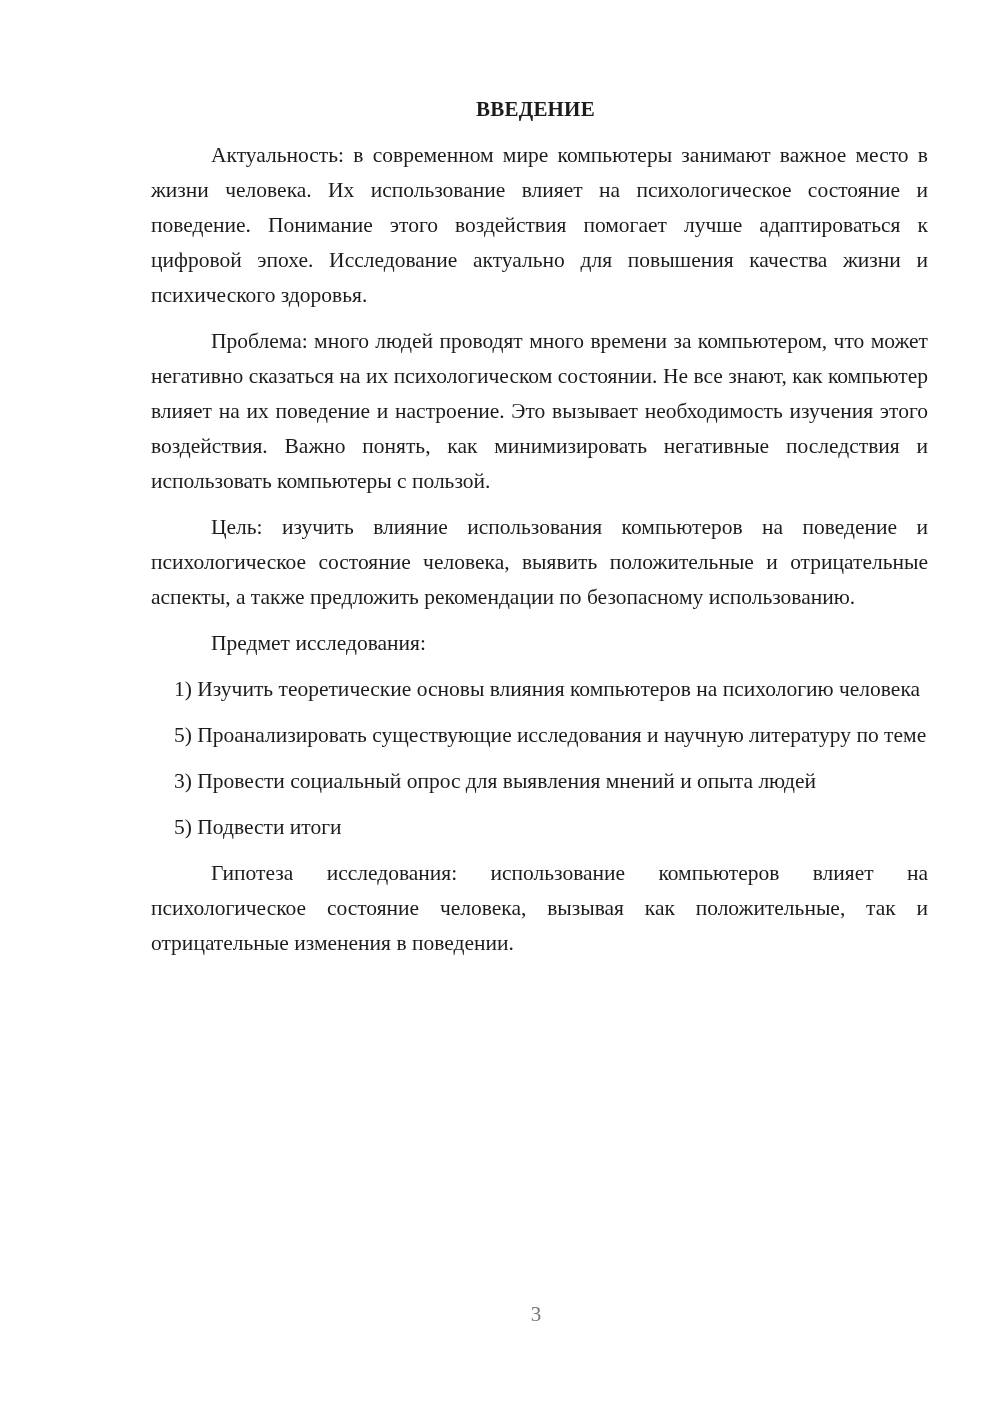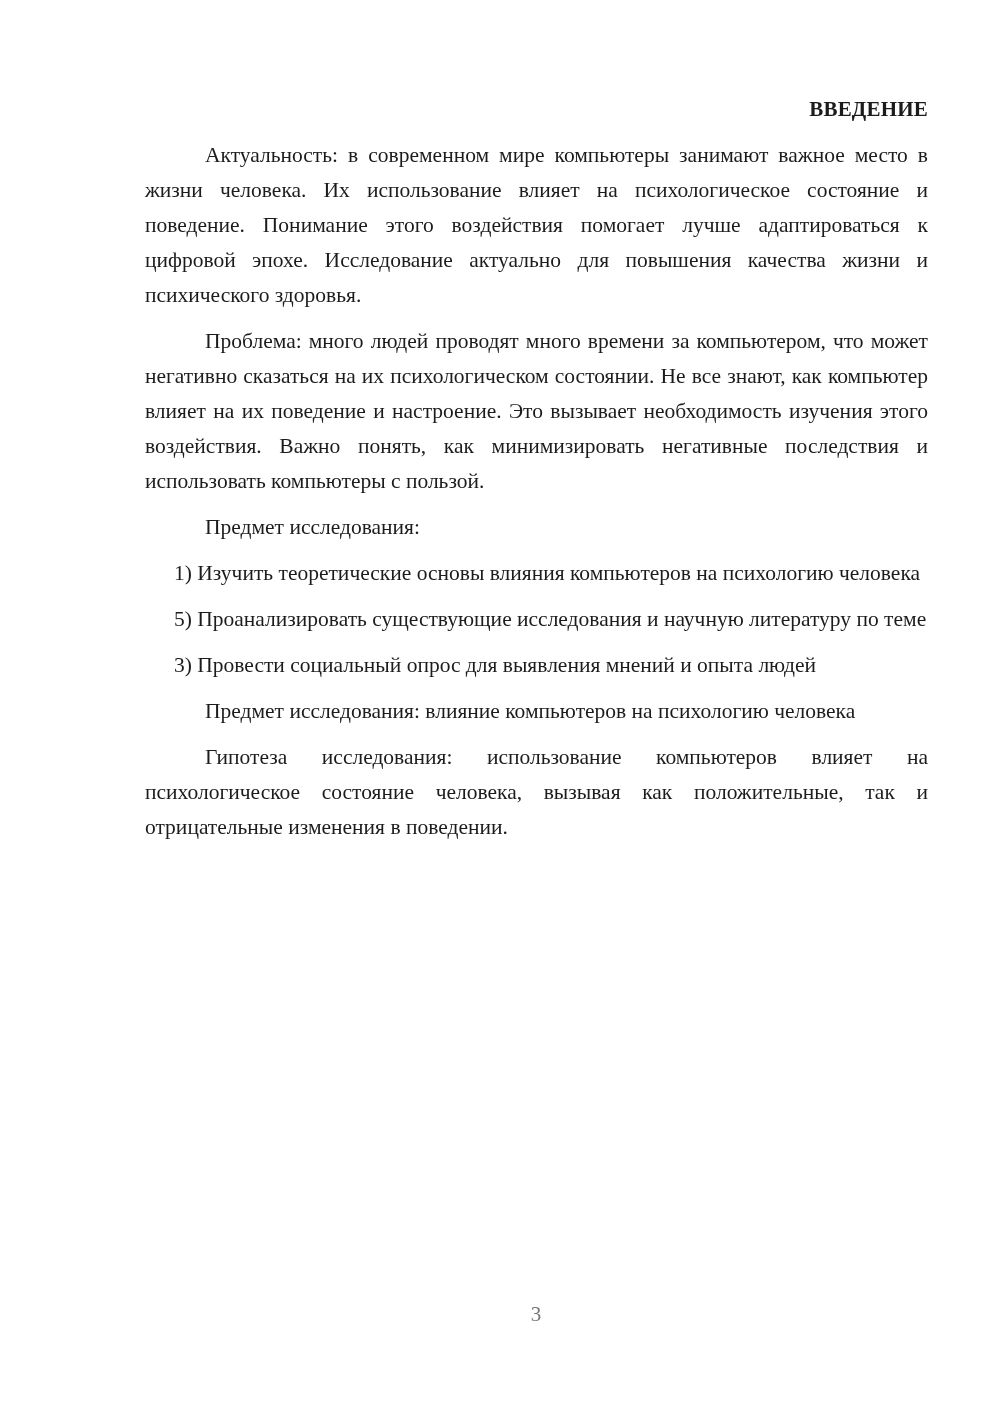--- a/index.html
+++ b/index.html
@@ -3,41 +3,42 @@
   <meta charset="utf-8">
   <style>
     html, body { margin: 0; padding: 0; background: #ffffff; }
     body { width: 1000px; height: 1414px; position: relative; overflow: hidden; }
     .page {
       position: absolute; left: 143px; top: 92px; width: 785px;
       font-family: "Liberation Serif", "DejaVu Serif", serif;
       font-size: 21.5px; line-height: 35px; color: #1c1c1c;
     }
     .title {
-      text-align: right; font-weight: bold; margin: 0 0 11px 0;
+      text-align: center; font-weight: bold; margin: 0 0 11px 0;
       font-size: 21px; letter-spacing: 0.2px; padding-left: 0;
     }
-    .para { text-align: justify; text-indent: 60px; margin: 0 0 11px 2px; }
+    .para { text-align: justify; text-indent: 60px; margin: 0 0 11px 8px; }
     .task { text-align: justify; text-indent: 31px; margin: 0 0 11px 0; }
     .page-number {
       position: absolute; left: 0; width: 1072px; top: 1302px;
       text-align: center; font-family: "Liberation Serif", "DejaVu Serif", serif;
       font-size: 21px; color: #777777;
     }
   </style>
 </head>
 <body>
 
 <div class="page">
   <div class="title">ВВЕДЕНИЕ</div>
   <p class="para">Актуальность: в современном мире компьютеры занимают важное место в жизни человека. Их использование влияет на психологическое состояние и поведение. Понимание этого воздействия помогает лучше адаптироваться к цифровой эпохе. Исследование актуально для повышения качества жизни и психического здоровья.</p>
   <p class="para">Проблема: много людей проводят много времени за компьютером, что может негативно сказаться на их психологическом состоянии. Не все знают, как компьютер влияет на их поведение и настроение. Это вызывает необходимость изучения этого воздействия. Важно понять, как минимизировать негативные последствия и использовать компьютеры с пользой.</p>
+  <p class="para">Цель: изучить влияние использования компьютеров на поведение и психологическое состояние человека, выявить положительные и отрицательные аспекты, а также предложить рекомендации по безопасному использованию.</p>
   <p class="para">Предмет исследования:</p>
   <div>
     <p class="task">1) Изучить теоретические основы влияния компьютеров на психологию человека</p>
     <p class="task">5) Проанализировать существующие исследования и научную литературу по теме</p>
     <p class="task">3) Провести социальный опрос для выявления мнений и опыта людей</p>
+    <p class="task">5) Подвести итоги</p>
   </div>
-  <p class="para">Предмет исследования: влияние компьютеров на психологию человека</p>
   <p class="para">Гипотеза исследования: использование компьютеров влияет на психологическое состояние человека, вызывая как положительные, так и отрицательные изменения в поведении.</p>
 </div>
 
 <div class="page-number">3</div>
 
 </body></html>

